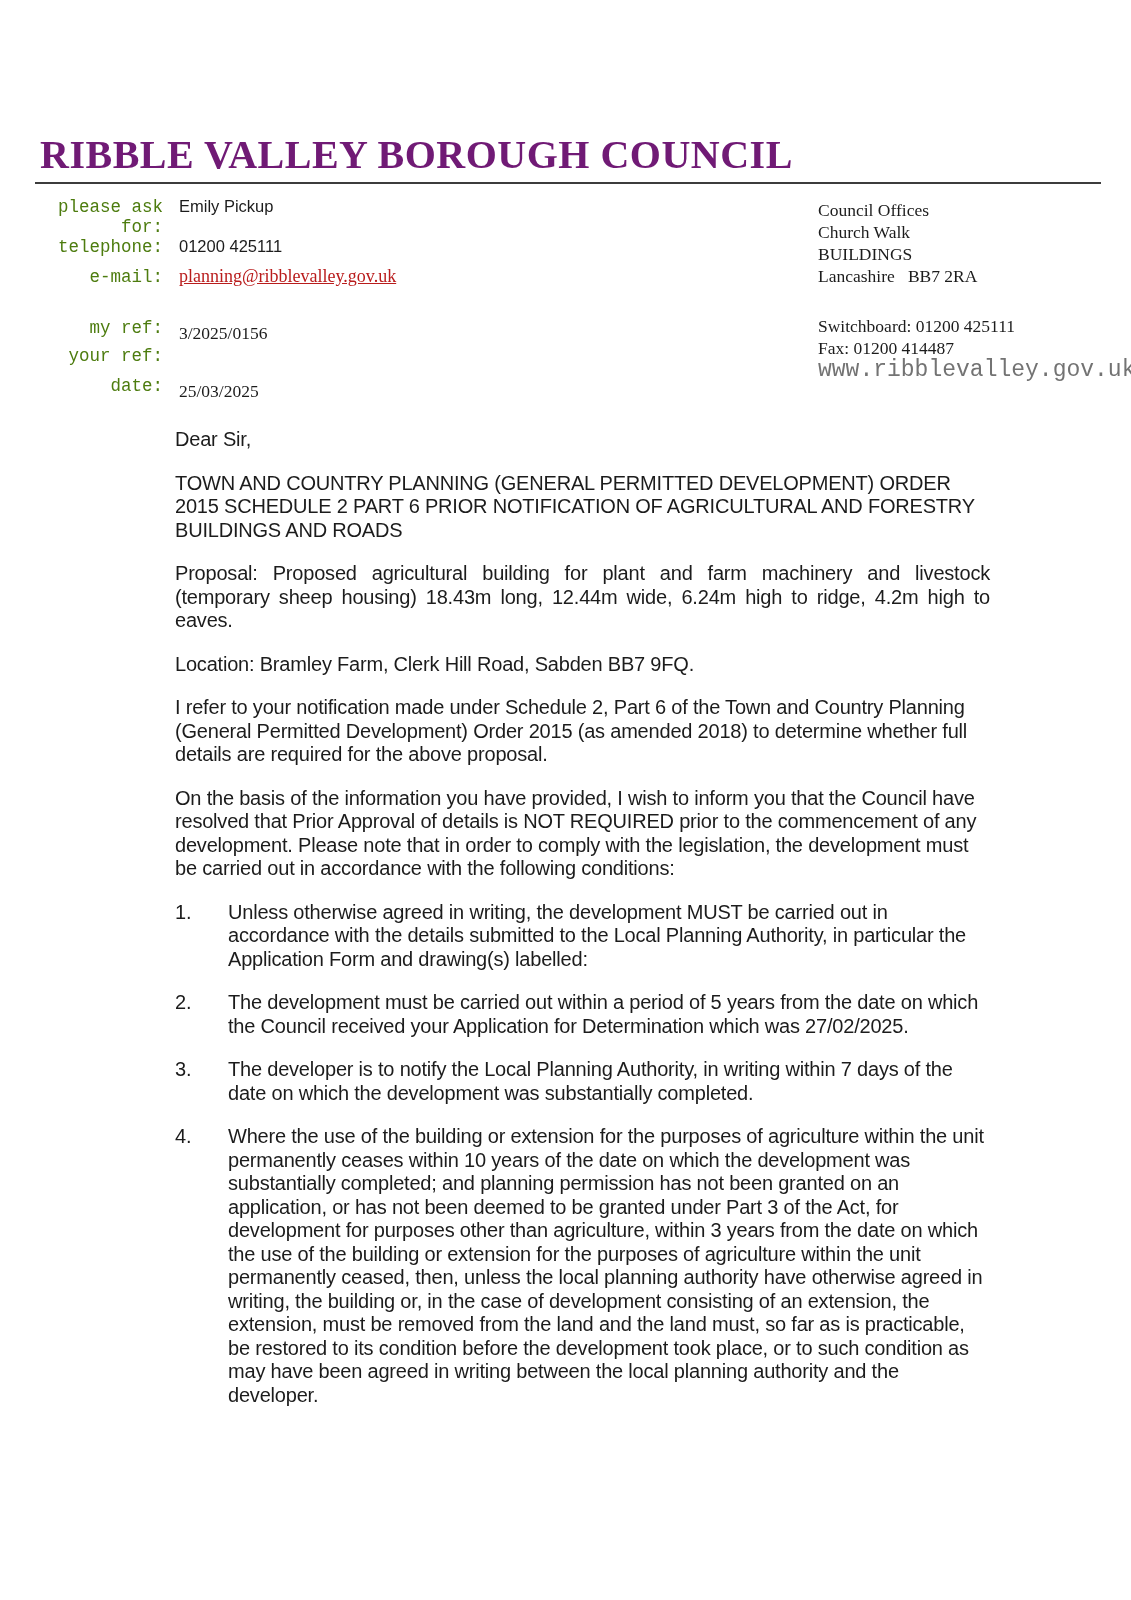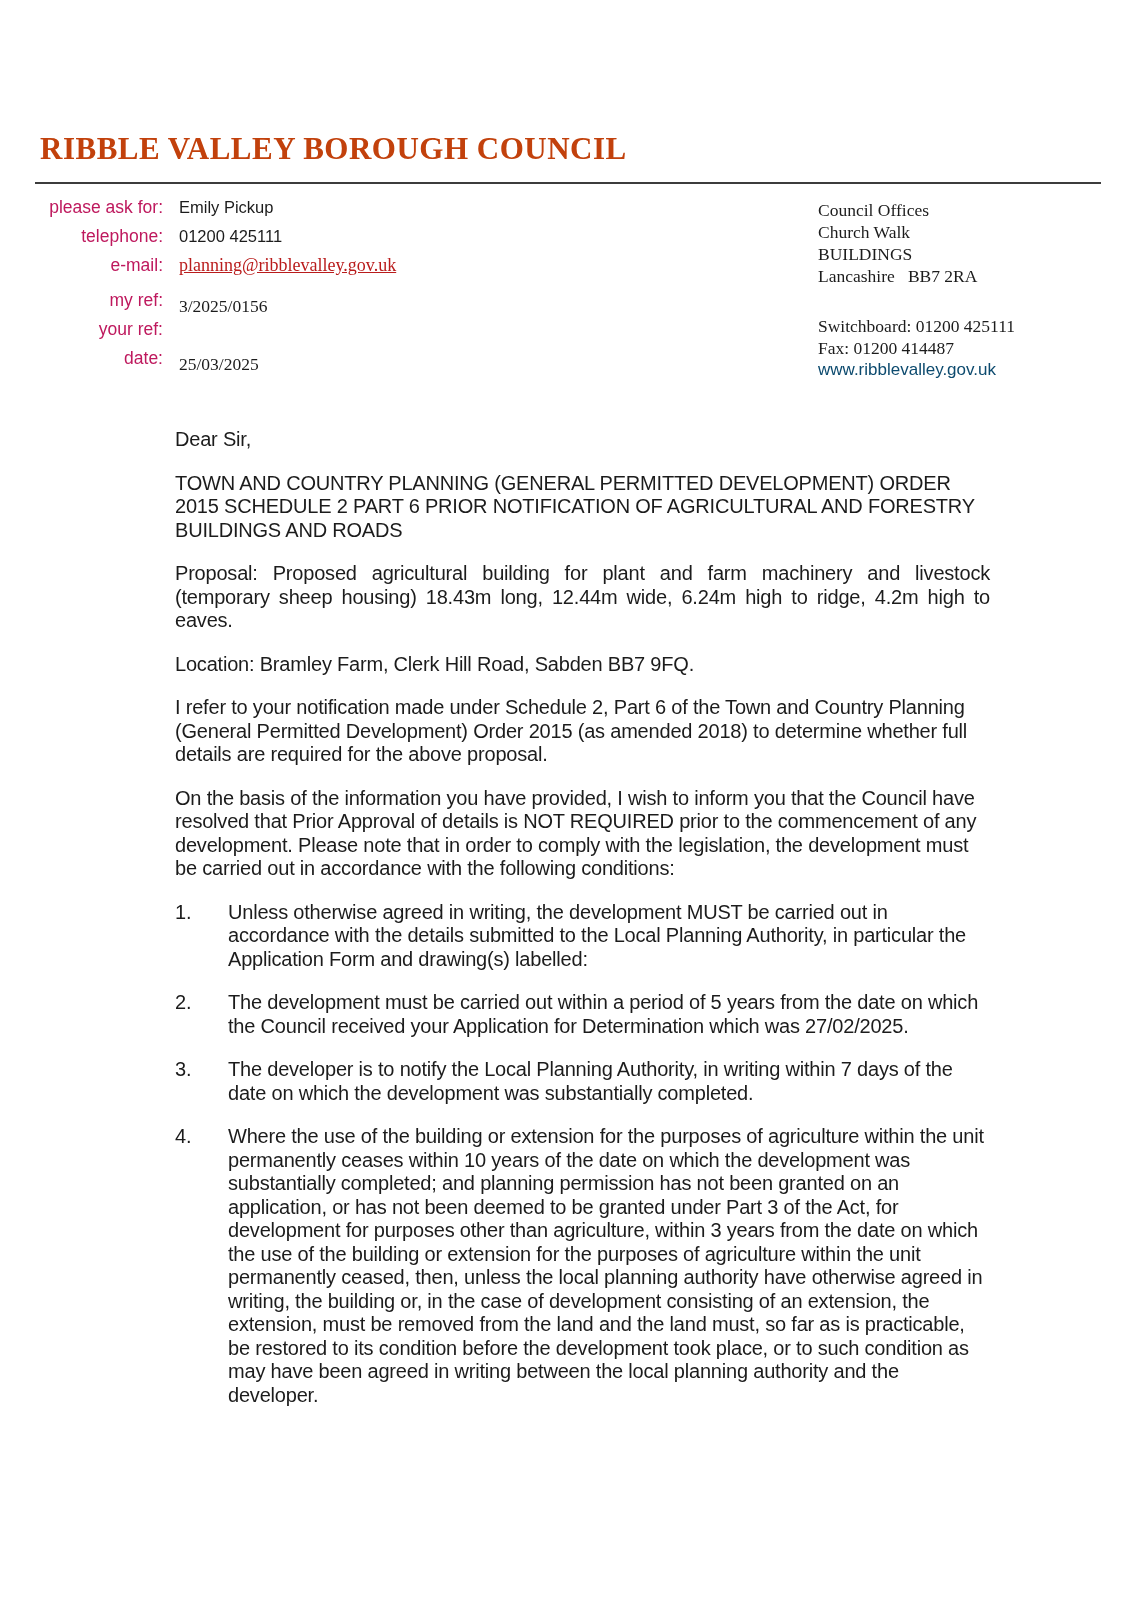--- a/index.html
+++ b/index.html
@@ -12,48 +12,48 @@
     color: #1c1c1c;
   }
 
   
   .council-title {
     position: absolute;
     left: 40px;
     top: 131px;
     font-family: "Liberation Serif", serif;
     font-weight: bold;
-    font-size: 31px;
+    font-size: 40px;
     letter-spacing: 0.5px;
-    color: #c2410c;
+    color: #701a75;
     white-space: nowrap;
   }
   .title-rule {
     position: absolute;
     left: 35px;
     top: 182px;
     width: 1066px;
     height: 2px;
     background: #3c3c3c;
   }
 
   .contact-block {
     position: absolute;
     left: 35px;
     top: 197px;
     width: 520px;
     font-size: 17.5px;
   }
   .contact-row { display: flex; align-items: baseline; min-height: 29px; }
-  .contact-row.gap-before { margin-top: 6px; }
+  .contact-row.gap-before { margin-top: 22px; }
   .contact-label {
     width: 128px;
     text-align: right;
-    font-family: Liberation Sans, sans-serif;
-    color: #be185d;
+    font-family: Liberation Mono, monospace;
+    color: #4d7c0f;
     flex: none;
   }
   .contact-value {
     padding-left: 16px;
     font-family: "Liberation Sans", sans-serif;
     font-size: 16.5px;
     color: #1c1c1c;
   }
   .contact-value.serif { font-family: "Liberation Serif", serif; font-size: 17.5px; }
   .contact-value.shift-down { position: relative; top: 6px; text-align: right; }
@@ -70,24 +70,24 @@
     top: 199px;
     width: 300px;
     font-family: "Liberation Serif", serif;
     font-size: 17.5px;
     line-height: 22px;
     color: #1c1c1c;
   }
   .address-line { white-space: nowrap; }
   .phone-group { margin-top: 28px; }
   .website-line {
-    font-family: Liberation Sans, sans-serif;
-    font-size: 17px;
+    font-family: Liberation Mono, monospace;
+    font-size: 23px;
     line-height: 22px;
-    color: #0c4a6e;
+    color: #737373;
     white-space: nowrap;
   }
 
   
   .letter-body {
     position: absolute;
     left: 175px;
     top: 428px;
     width: 815px;
     font-family: "Liberation Sans", sans-serif;

